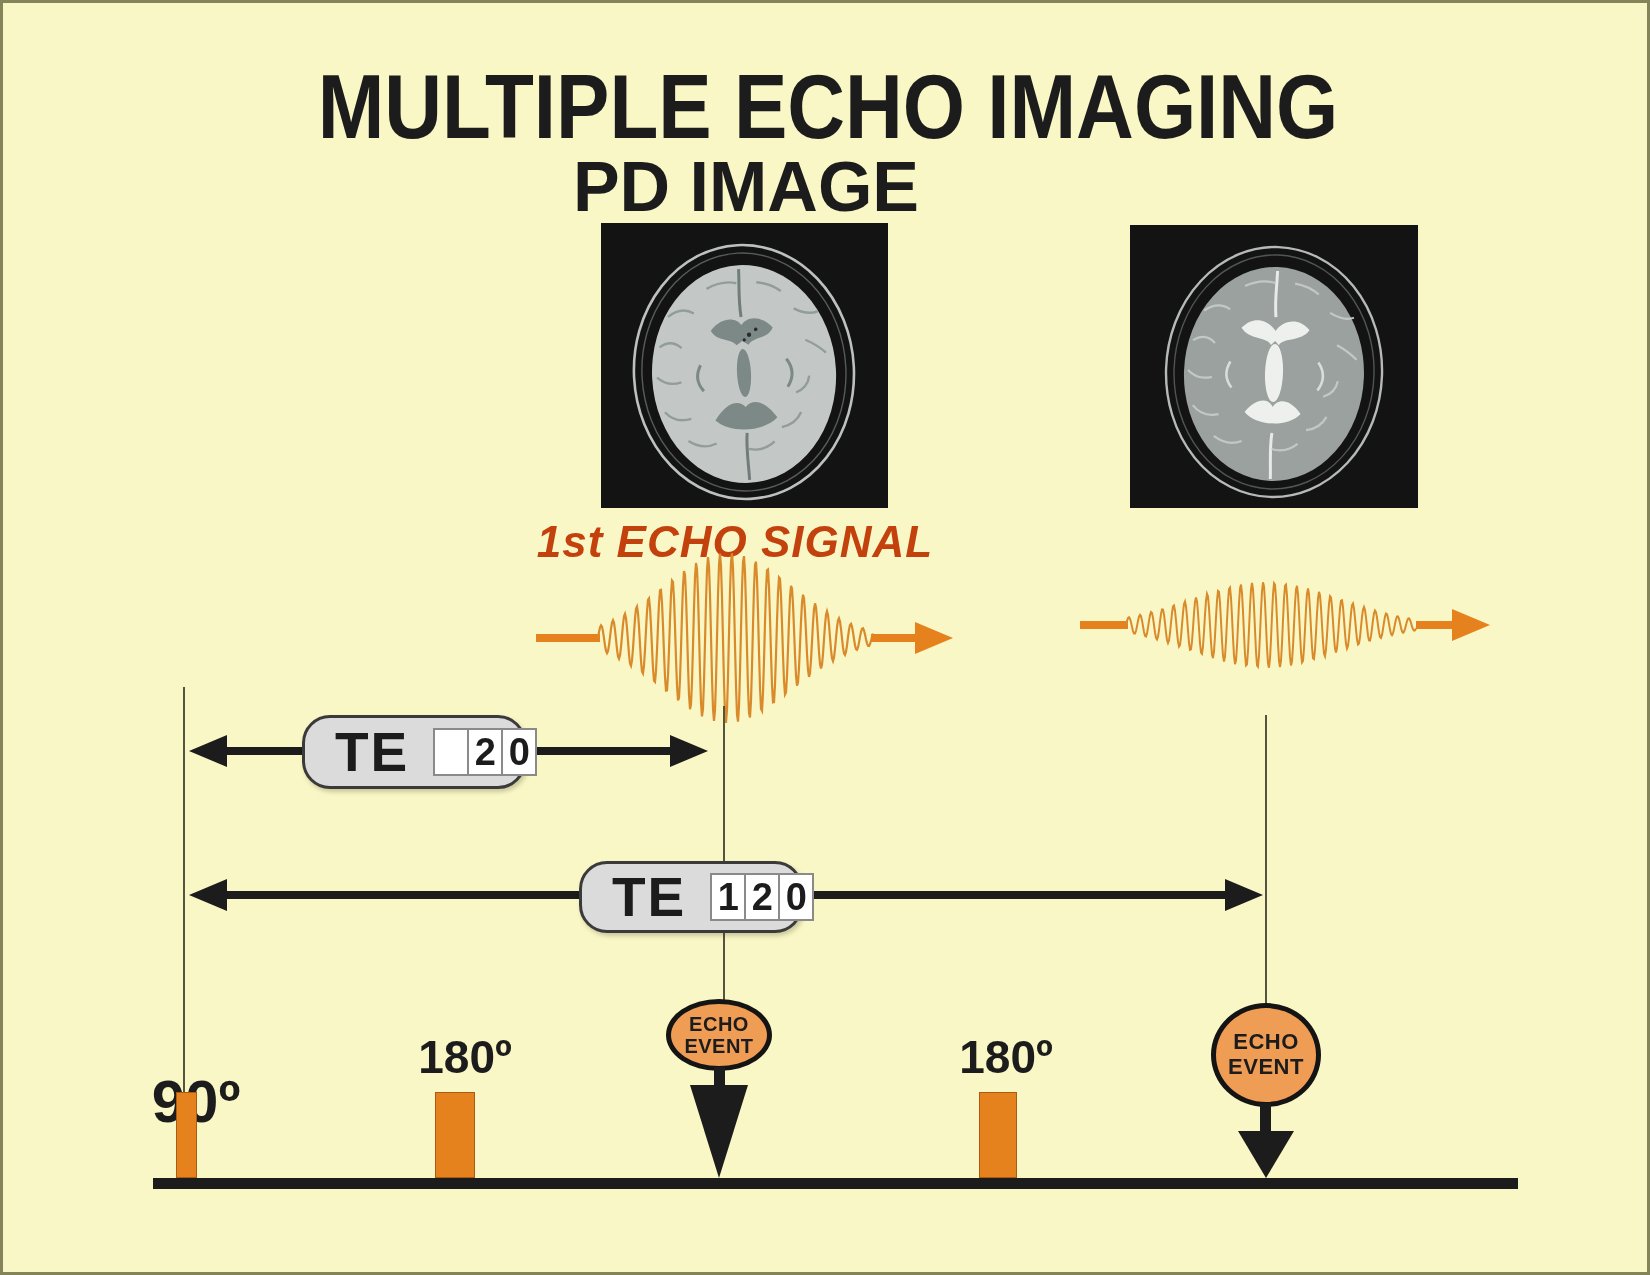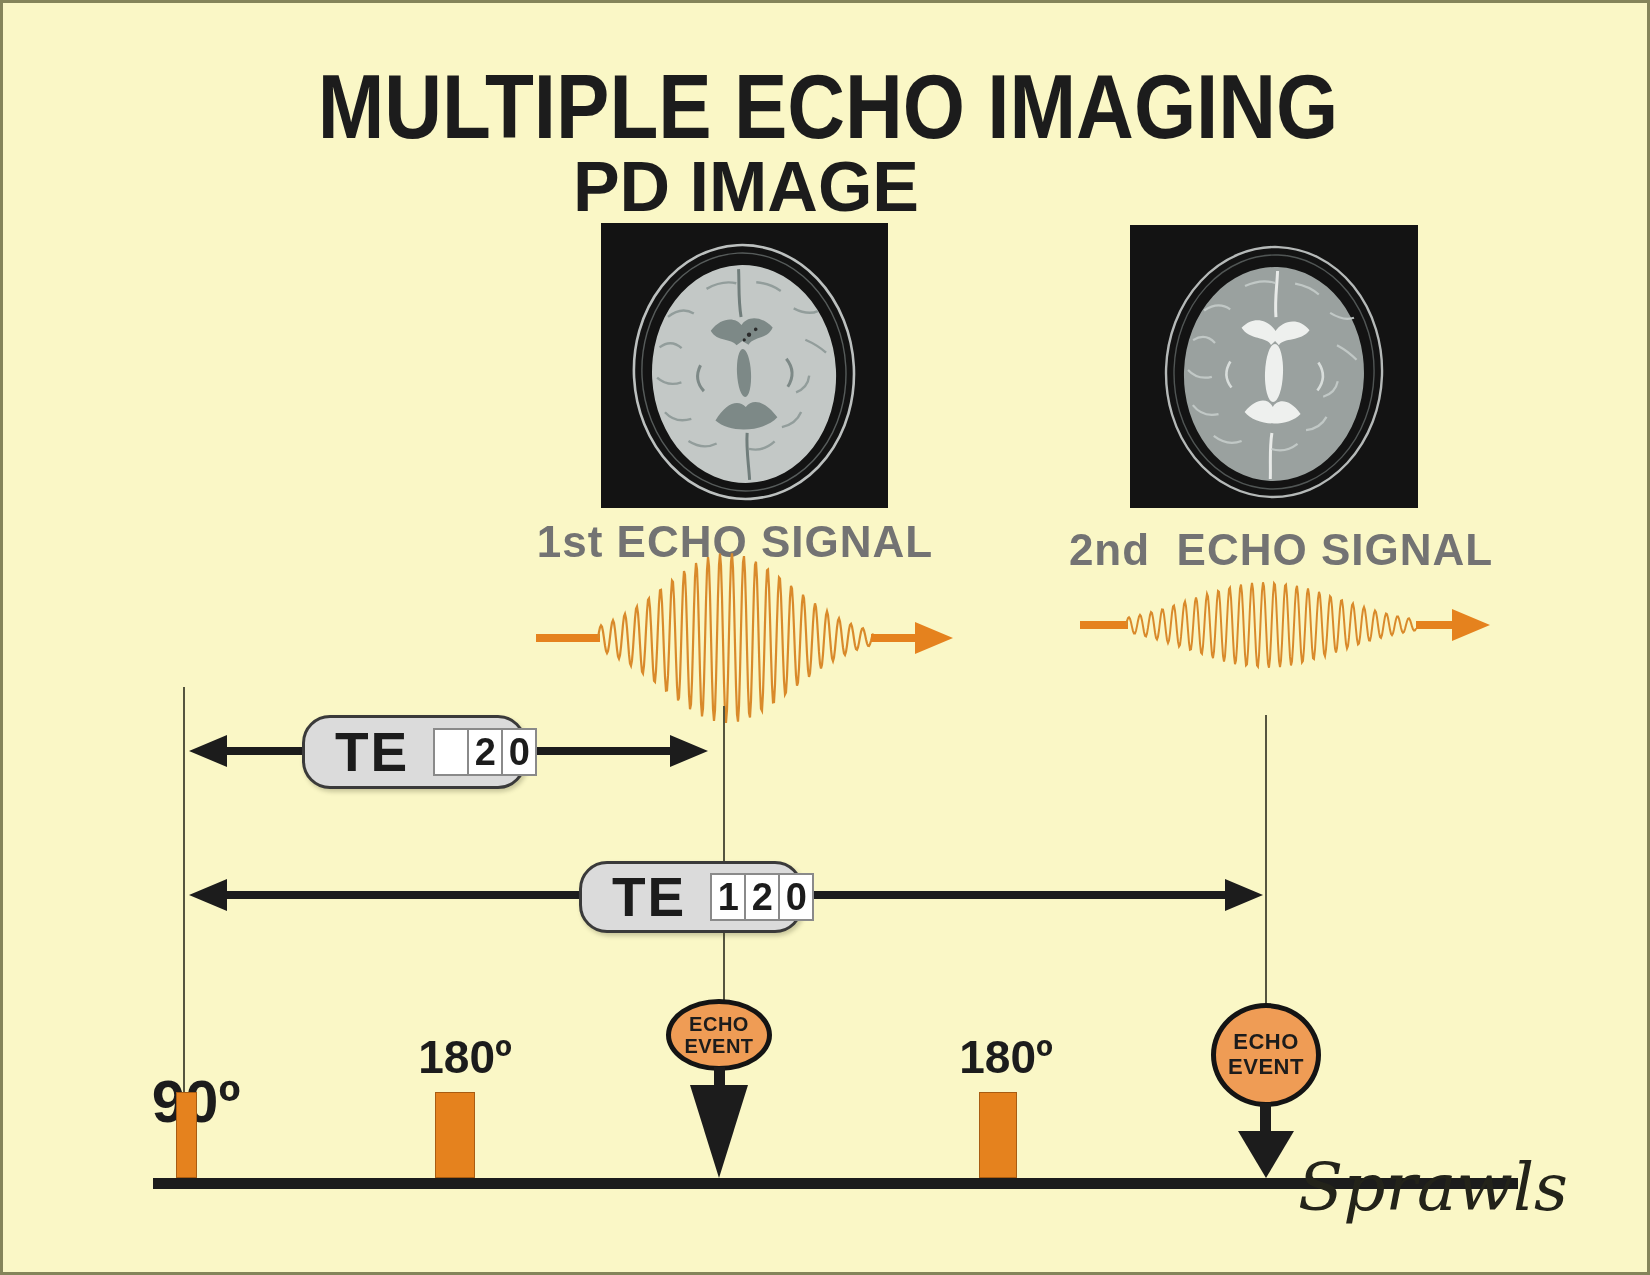--- a/index.html
+++ b/index.html
@@ -5,21 +5,21 @@
   html,body{margin:0;padding:0;background:#888;}
   .stage{
     position:relative;width:1650px;height:1275px;margin:0 auto;
     background:#FAF7C6;border:3px solid #84845A;box-sizing:border-box;
     font-family:"Liberation Sans", sans-serif;color:#1C1C1C;overflow:hidden;
   }
   .abs{position:absolute;}
   .ctr{text-align:center;}
   .ttl{font-weight:bold;letter-spacing:0px;transform:scaleY(1.14);transform-origin:top center;}
   .lbl{font-weight:bold;}
-  .orange-lbl{font-weight:bold;color:#737373;letter-spacing:1px;}
+  .orange-lbl{font-weight:bold;color:#c2410c;letter-spacing:1px;font-style:italic;}
   .vline{width:2px;background:#55553F;}
   .hline{background:#1C1C1C;}
   .tri{width:0;height:0;}
   .tri-left{border-top:16px solid transparent;border-bottom:16px solid transparent;border-right:38px solid #1C1C1C;}
   .tri-right{border-top:16px solid transparent;border-bottom:16px solid transparent;border-left:38px solid #1C1C1C;}
   .tri-down-long{border-left:29px solid transparent;border-right:29px solid transparent;border-top:93px solid #1C1C1C;}
   .tri-down{border-left:28px solid transparent;border-right:28px solid transparent;border-top:47px solid #1C1C1C;}
   .te-box{
     background:#DBDBDB;border:3px solid #3A3A3A;border-radius:28px;box-sizing:border-box;
     display:flex;align-items:center;box-shadow:2px 3px 4px rgba(60,60,30,0.25);
@@ -107,21 +107,20 @@
           <path d="M208,154 q-2,12 -14,16"></path>
         <path d="M198,190 q-6,12 -20,14"></path>
           <path d="M170,218 q-12,10 -26,6"></path>
         <path d="M112,62 q16,-8 30,-4"></path>
           <path d="M162,58 q14,2 24,10"></path>
       </g>
     </g>
   </svg>
 
   <div class="abs ctr orange-lbl" style="left:532px;width:400px;top:514px;font-size:44px;">1st ECHO SIGNAL</div>
-  <div class="abs ctr orange-lbl pre" style="left:1058px;width:440px;top:522px;font-size:44px;">2nd  ECHO SIGNAL</div>
 
   <svg class="abs" style="left:520px;top:543px;" width="440" height="190" viewBox="0 0 440 190">
     <line id="wave1-lead-in" stroke="#E5821E" stroke-width="8" x1="13" x2="77" y1="92" y2="92"></line>
     <path id="wave1-osc" fill="none" stroke="#D98A2B" stroke-width="2.2" d="M75,92.0L76,86.0L77,81.3L78,79.4L79,80.8L80,85.5L81,92.4L82,99.5L83,104.9L84,107.1L85,105.1L86,99.3L87,91.1L88,82.7L89,76.5L90,74.2L91,76.8L92,83.8L93,93.5L94,103.3L95,110.4L96,112.8L97,109.4L98,101.0L99,89.6L100,78.3L101,70.3L102,67.9L103,72.2L104,82.2L105,95.4L106,108.4L107,117.4L108,119.7L109,114.4L110,102.6L111,87.3L112,72.6L113,62.7L114,60.5L115,67.0L116,80.8L117,98.3L118,114.7L119,125.6L120,127.5L121,119.6L122,103.7L123,83.9L124,65.6L125,53.9L126,52.4L127,61.8L128,79.9L129,102.1L130,122.3L131,134.8L132,135.9L133,124.8L134,104.2L135,79.6L136,57.5L137,44.3L138,43.9L139,56.8L140,79.9L141,107.0L142,130.8L143,144.6L144,144.3L145,129.4L146,103.8L147,74.2L148,48.7L149,34.5L150,35.8L151,52.6L152,80.8L153,112.8L154,139.8L155,154.3L156,152.0L157,133.0L158,102.3L159,68.1L160,39.7L161,25.1L162,28.6L163,49.7L164,82.8L165,119.1L166,148.7L167,163.2L168,158.3L169,135.2L170,99.8L171,61.6L172,31.2L173,17.0L174,23.2L175,48.4L176,85.9L177,125.6L178,156.6L179,170.3L180,162.7L181,135.6L182,96.2L183,55.3L184,24.0L185,11.0L186,20.1L187,48.9L188,89.8L189,131.7L190,162.9L191,175.0L192,164.5L193,134.1L194,92.0L195,49.7L196,18.7L197,7.6L198,19.6L199,51.3L200,94.2L201,136.7L202,167.0L203,176.9L204,163.7L205,130.9L206,87.5L207,45.4L208,16.0L209,7.3L210,21.8L211,55.3L212,98.7L213,140.1L214,168.3L215,175.6L216,160.2L217,126.3L218,83.2L219,42.8L220,16.1L221,10.1L222,26.4L223,60.4L224,102.7L225,141.7L226,166.8L227,171.4L228,154.4L229,120.7L230,79.5L231,42.3L232,18.9L233,15.7L234,33.1L235,66.3L236,105.9L237,141.3L238,162.7L239,164.7L240,147.0L241,114.7L242,76.8L243,43.7L244,24.2L245,23.4L246,41.1L247,72.2L248,108.1L249,138.9L250,156.4L251,156.1L252,138.6L253,108.9L254,75.3L255,47.0L256,31.4L257,32.6L258,49.7L259,77.8L260,109.0L261,134.8L262,148.5L263,146.5L264,130.0L265,103.6L266,74.9L267,51.6L268,39.9L269,42.4L270,58.3L271,82.7L272,108.8L273,129.7L274,139.7L275,136.6L276,121.7L277,99.3L278,75.6L279,57.2L280,48.7L281,52.2L282,66.1L283,86.5L284,107.7L285,123.8L286,130.9L287,127.2L288,114.3L289,95.9L290,77.2L291,63.1L292,57.4L293,61.1L294,73.0L295,89.4L296,105.9L297,117.9L298,122.5L299,118.8L300,108.1L301,93.5L302,79.2L303,69.0L304,65.3L305,69.0L306,78.6L307,91.3L308,103.7L309,112.3L310,115.1L311,111.6L312,103.1L313,92.0L314,81.5L315,74.3L316,72.2L317,75.4L318,83.0L319,92.5L320,101.4L321,107.3L322,108.9L323,105.8L324,99.3L325,91.2L326,83.7L327,78.9L328,77.8L329,80.5L330,86.2L331,93.0L332,99.2L333,103.1L334,103.8L335,101.4L336,96.6L337,90.9L338,85.8L339,82.7L340,82.2L341,84.4L342,88.4L343,93.2L344,97.3L345,99.8L346,100.0L347,98.1L348,94.7L349,90.8L350,87.5"></path>
     <line id="wave1-lead-out" stroke="#E5821E" stroke-width="8" x1="348" x2="392" y1="92" y2="92"></line>
     <polygon id="wave1-head" fill="#E5821E" points="430,92 392,76 392,108"></polygon>
   </svg>
 
   <svg class="abs" style="left:1055px;top:563px;" width="440" height="125" viewBox="0 0 440 125">
     <line id="wave2-lead-in" stroke="#E5821E" stroke-width="8" x1="22" x2="70" y1="59" y2="59"></line>
@@ -176,15 +175,14 @@
   <div class="abs" style="left:711px;top:1064px;width:11px;height:18px;background:#1C1C1C;"></div>
   <div class="abs tri tri-down-long" style="left:687px;top:1082px;"></div>
 
   <div class="abs badge" style="left:1208px;top:1000px;width:110px;height:104px;font-size:22px;">
     <span>ECHO</span>
     <span>EVENT</span>
   </div>
   <div class="abs" style="left:1257px;top:1100px;width:11px;height:28px;background:#1C1C1C;"></div>
   <div class="abs tri tri-down" style="left:1235px;top:1128px;"></div>
 
-  <div class="abs ctr sig" style="left:1290px;width:280px;top:1146px;font-size:66px;">Sprawls</div>
 
 </div>
 
 </body></html>

